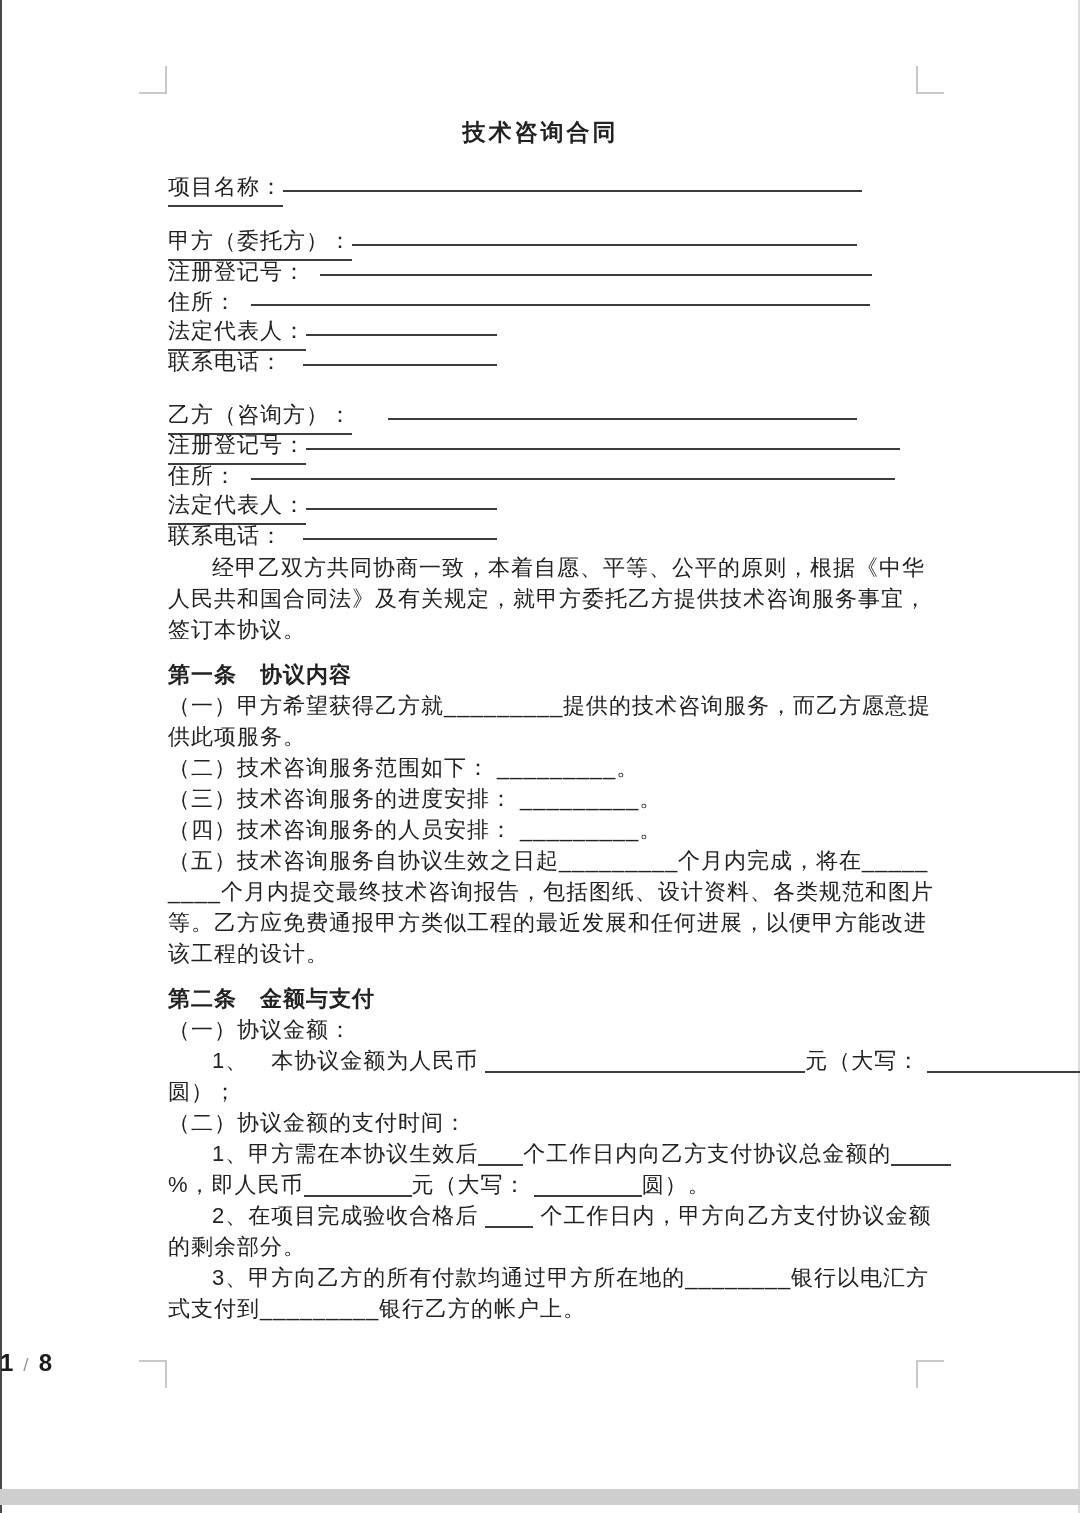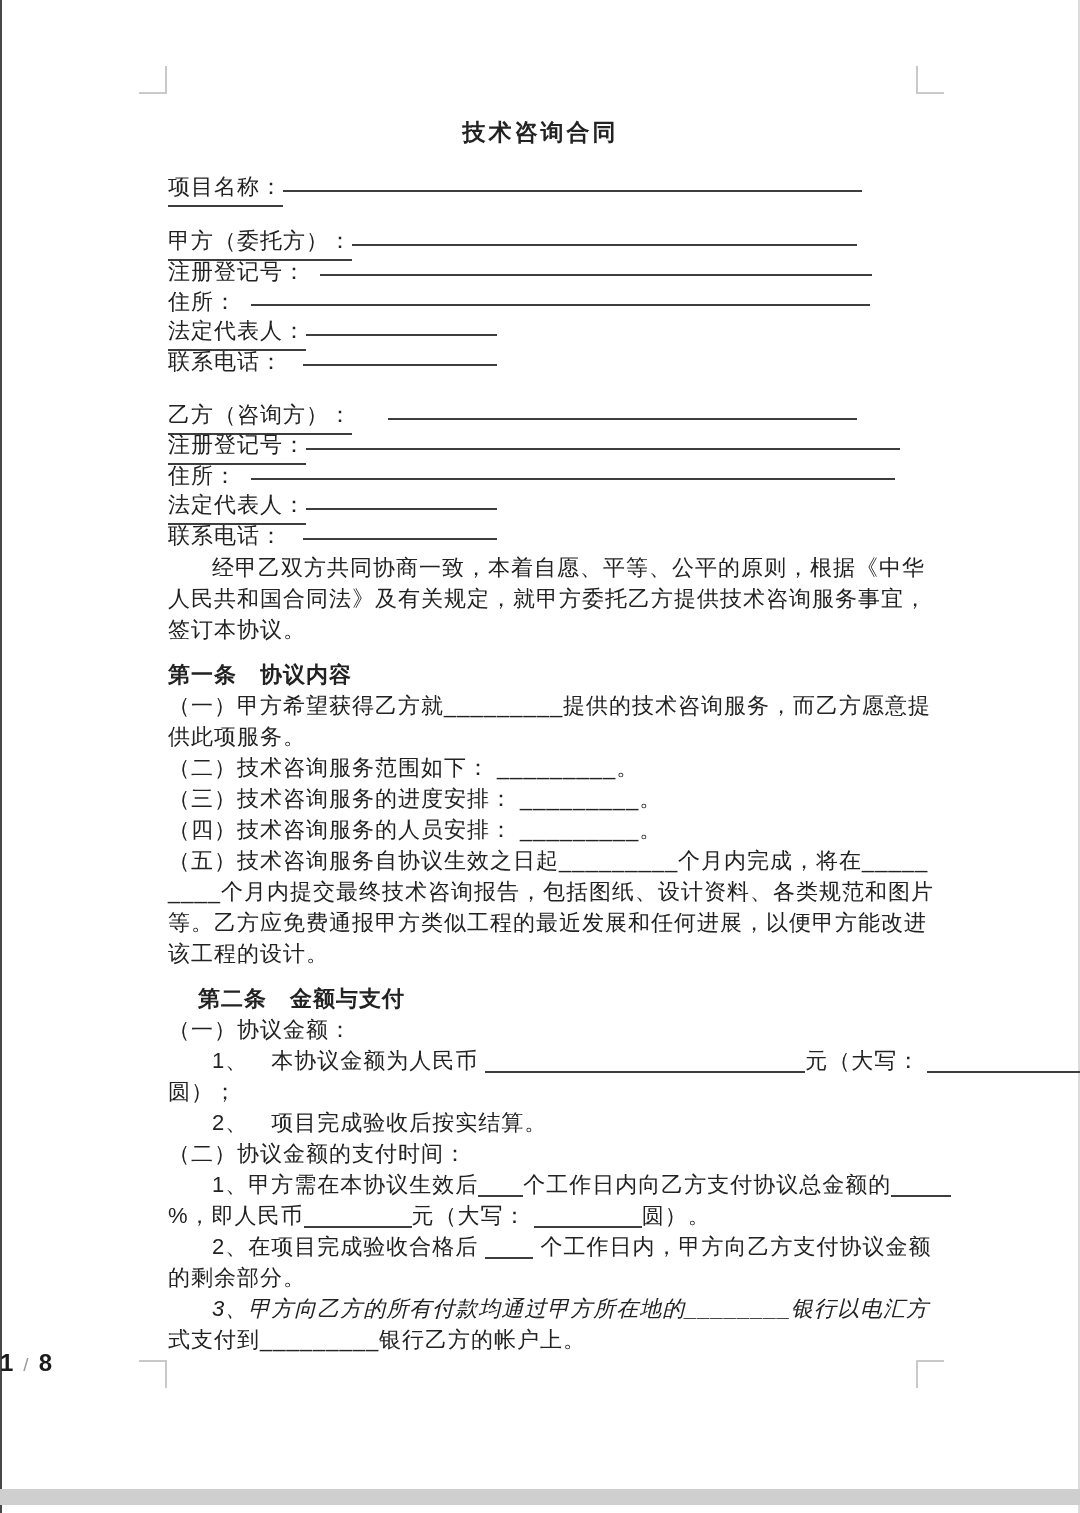--- a/index.html
+++ b/index.html
@@ -119,31 +119,30 @@
         <div class="bline bold" style="margin-top: 14px;">第一条　协议内容</div>
         <div class="bline">（一）甲方希望获得乙方就_________提供的技术咨询服务，而乙方愿意提</div>
         <div class="bline">供此项服务。</div>
         <div class="bline">（二）技术咨询服务范围如下： _________。</div>
         <div class="bline">（三）技术咨询服务的进度安排： _________。</div>
         <div class="bline">（四）技术咨询服务的人员安排： _________。</div>
         <div class="bline">（五）技术咨询服务自协议生效之日起_________个月内完成，将在_____</div>
         <div class="bline">____个月内提交最终技术咨询报告，包括图纸、设计资料、各类规范和图片</div>
         <div class="bline">等。乙方应免费通报甲方类似工程的最近发展和任何进展，以便甲方能改进</div>
         <div class="bline">该工程的设计。</div>
-        <div class="bline bold" style="margin-top: 14px; margin-left: 30px;">第二条　金额与支付</div>
+        <div class="bline bold" style="margin-top: 14px;">第二条　金额与支付</div>
         <div class="bline">（一）协议金额：</div>
         <div class="bline nowrap" style="padding-left: 44px;"><span>1、　本协议金额为人民币 </span><span class="sblank" style="width: 320px;"></span><span>元（大写： </span><span class="sblank" style="width: 210px;"></span></div>
         <div class="bline">圆）；</div>
-        <div class="bline" style="padding-left: 44px;">2、　项目完成验收后按实结算。</div>
         <div class="bline">（二）协议金额的支付时间：</div>
         <div class="bline" style="padding-left: 44px;"><span>1、甲方需在本协议生效后</span><span class="sblank" style="width: 45px;"></span><span>个工作日内向乙方支付协议总金额的</span><span class="sblank" style="width: 60px;"></span></div>
         <div class="bline"><span>%，即人民币</span><span class="sblank" style="width: 108px;"></span><span>元（大写： </span><span class="sblank" style="width: 108px;"></span><span>圆）。</span></div>
         <div class="bline" style="padding-left: 44px;"><span>2、在项目完成验收合格后 </span><span class="sblank" style="width: 48px;"></span><span> 个工作日内，甲方向乙方支付协议金额</span></div>
         <div class="bline">的剩余部分。</div>
-        <div class="bline" style="padding-left: 44px; font-style: italic;">3、甲方向乙方的所有付款均通过甲方所在地的________银行以电汇方</div>
+        <div class="bline" style="padding-left: 44px;">3、甲方向乙方的所有付款均通过甲方所在地的________银行以电汇方</div>
         <div class="bline">式支付到_________银行乙方的帐户上。</div>
       </div>
   </div>
 
   <div class="footer">
     <span class="pg">1</span><span class="sep">/</span><span class="pg">8</span>
   </div>
 
   <div class="page-gap-band"></div>
 </div>

